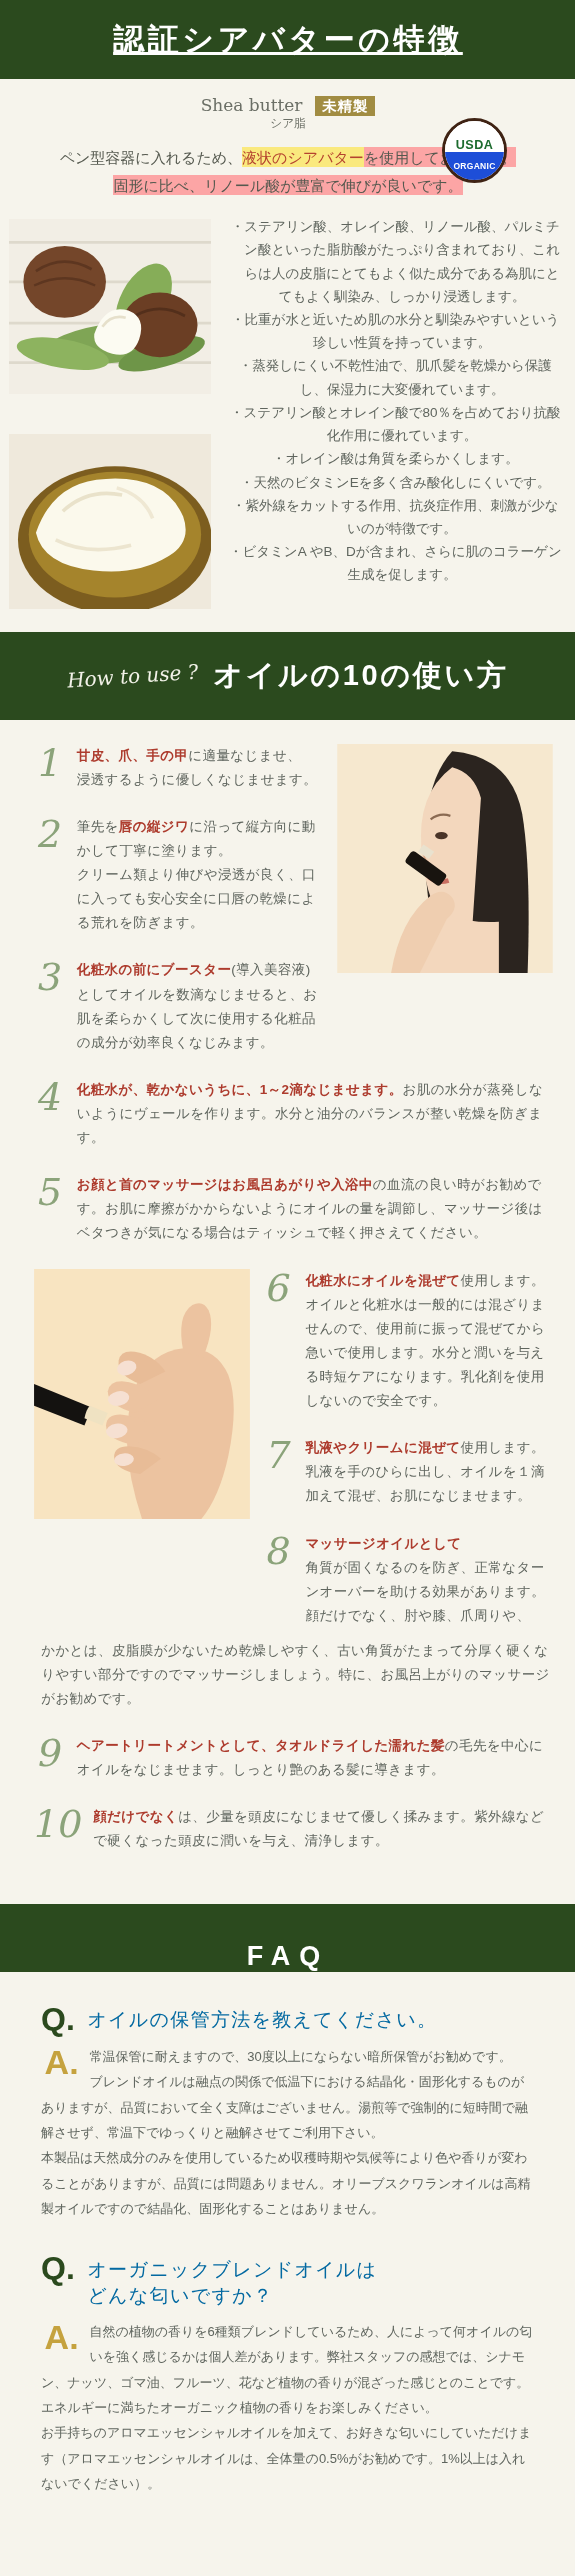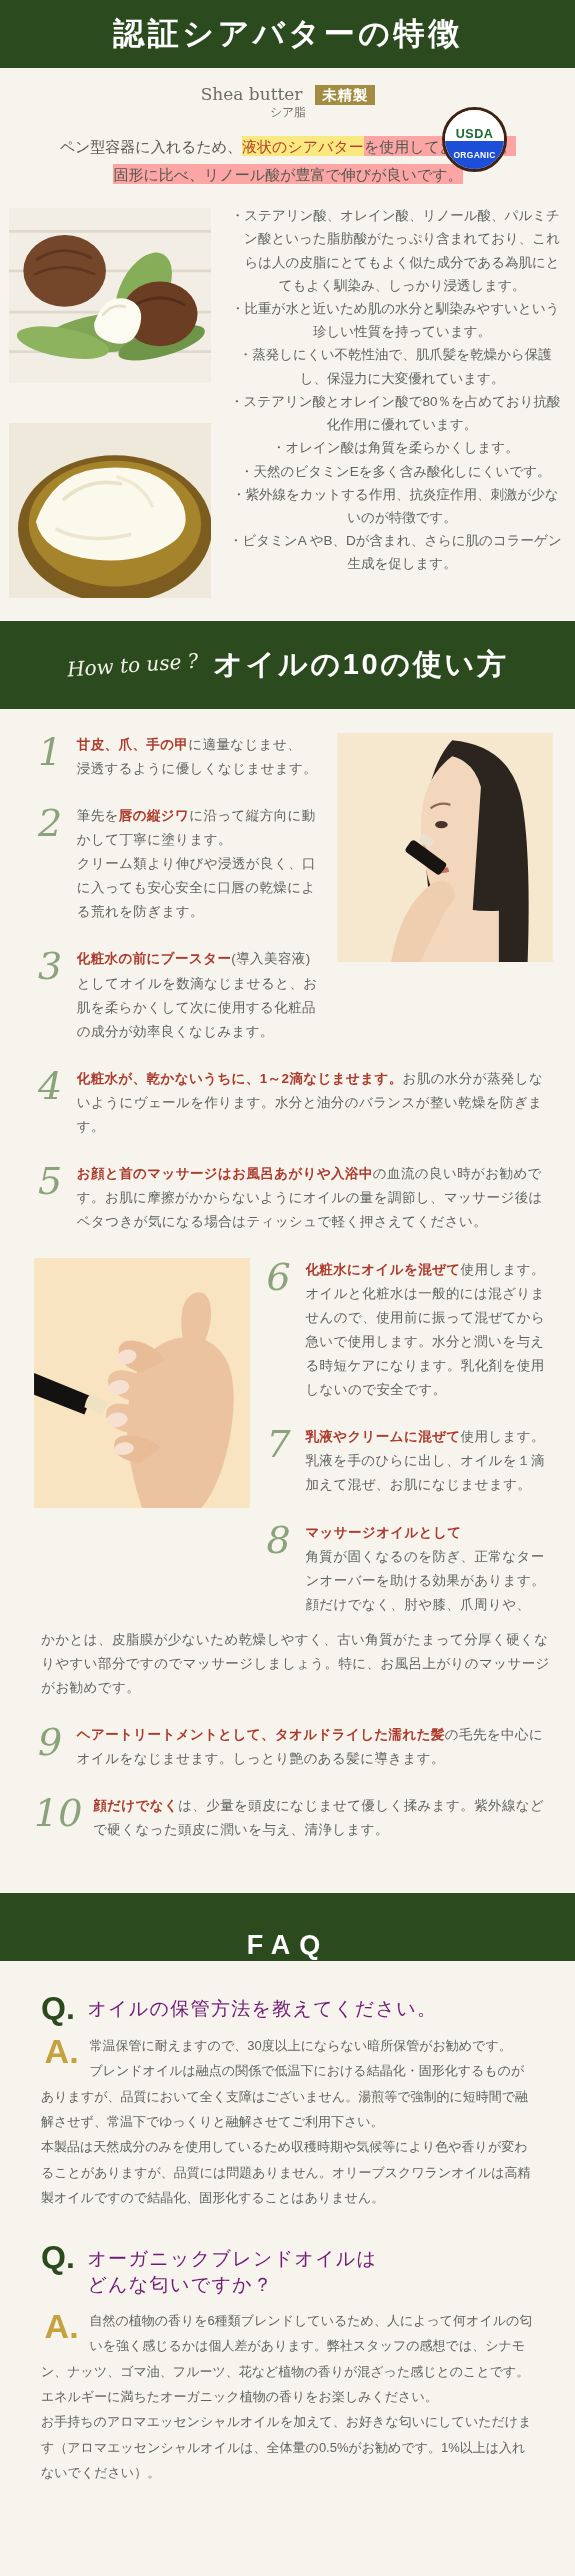--- a/index.html
+++ b/index.html
@@ -1,19 +1,19 @@
 <!DOCTYPE html>
 <html style="font-size:14.4px"><head>
 <meta charset="utf-8">
 <style>
   html,body{margin:0;padding:0;background:#f6f4ec;}
   .page{width:576px;margin:0 auto;background:#f6f4ec;font-family:"Liberation Sans","DejaVu Sans",sans-serif;color:#5f655e;}
   
   .band{background:#2b4a1e;color:#fff;display:flex;align-items:center;justify-content:center;}
-  .band-lg{height:68px;}
+  .band-lg{height:79px;text-decoration:underline;}
   .band-lg .band-title{font-size:31px;font-weight:bold;letter-spacing:3.6px;margin:0;}
   .band-howto{height:88px;gap:14.4px;}
   .howto-script{font-family:"DejaVu Serif",serif;font-style:italic;font-size:20px;transform:rotate(-4deg);color:#f2f2e8;}
   .howto-title{font-size:29px;font-weight:bold;letter-spacing:2.7px;}
   .band-faq{height:68px;align-items:flex-end;}
   .band-faq .band-title{font-size:27px;font-weight:bold;letter-spacing:9px;margin:0;}
   
   .intro{padding:16px 9px 23.4px;position:relative;}
   .intro-head{text-align:center;position:relative;}
   .shea-en{font-family:"DejaVu Serif",serif;font-size:17px;color:#6b6f66;margin-right:12.6px;}
@@ -41,21 +41,21 @@
   .use-item{display:flex;gap:10.8px;margin:0 0 23.4px;}
   .use-num{font-family:"DejaVu Serif",serif;font-style:italic;font-size:38px;line-height:1.05;color:#8ba37a;min-width:32px;text-align:center;flex:none;}
   .use-text{font-size:13.5px;line-height:1.78;color:#5f655e;letter-spacing:0.4px;}
   .use-cont{font-size:13.5px;line-height:1.78;color:#5f655e;letter-spacing:0.4px;margin:-12.6px 0 23.4px 7.2px;}
   .img-frame{flex:none;}
   
   .faq-body{padding:31px 41px 36px;}
   .qa{margin-bottom:31px;}
   .q-row{display:flex;align-items:flex-start;gap:12.6px;margin-bottom:9px;}
   .q-mark{font-size:32px;font-weight:bold;color:#2b4a1e;line-height:1;flex:none;}
-  .q-text{font-size:19px;color:#701a75;letter-spacing:1.3px;padding-top:4.5px;line-height:1.4;white-space:pre-line;}
+  .q-text{font-size:19px;color:#0369a1;letter-spacing:1.3px;padding-top:4.5px;line-height:1.4;white-space:pre-line;}
   .a-text{font-size:13px;line-height:1.95;color:#5f655e;}
   .a-mark{float:left;font-size:34px;font-weight:bold;color:#c5a23e;line-height:0.85;margin:4.5px 10.8px 0 3.6px;}
   .a-body{white-space:pre-line;}
 </style>
 </head>
 <body>
 
 <div class="page">
 
   <header class="band band-lg">

